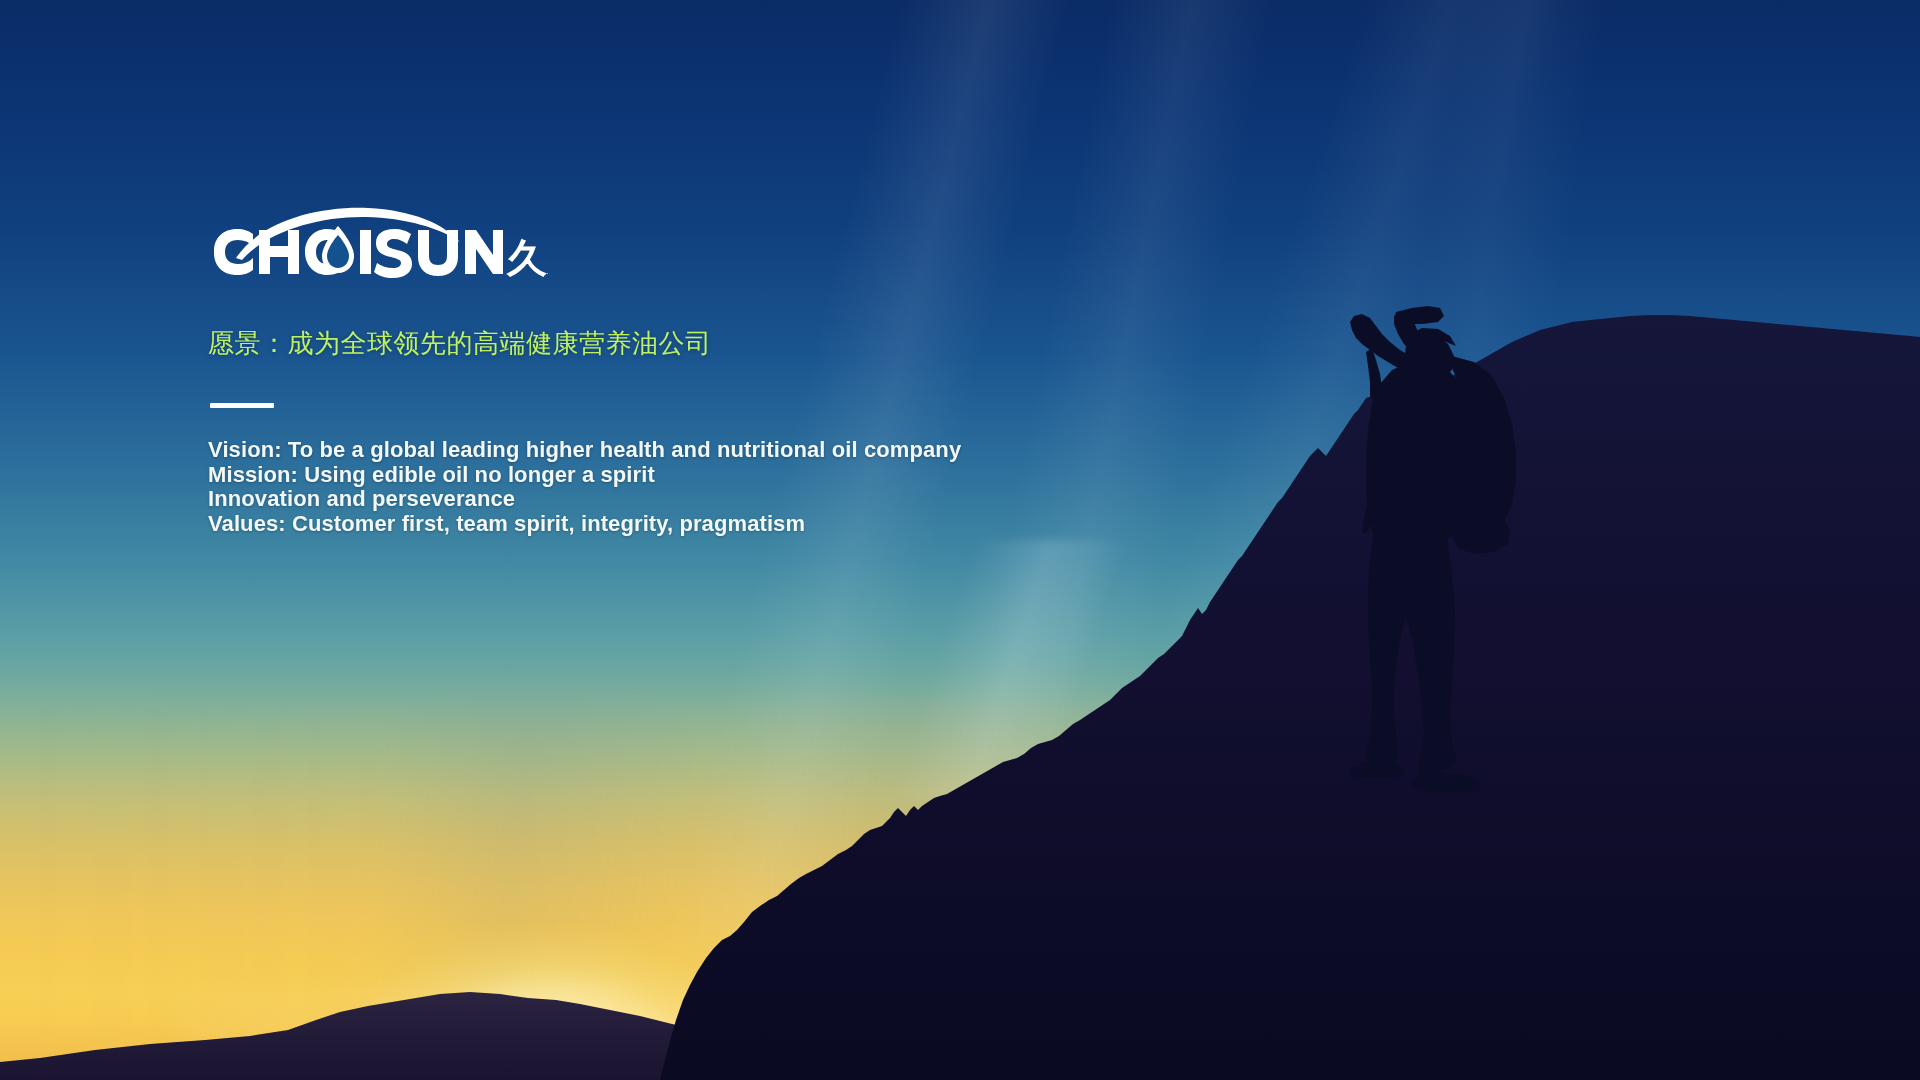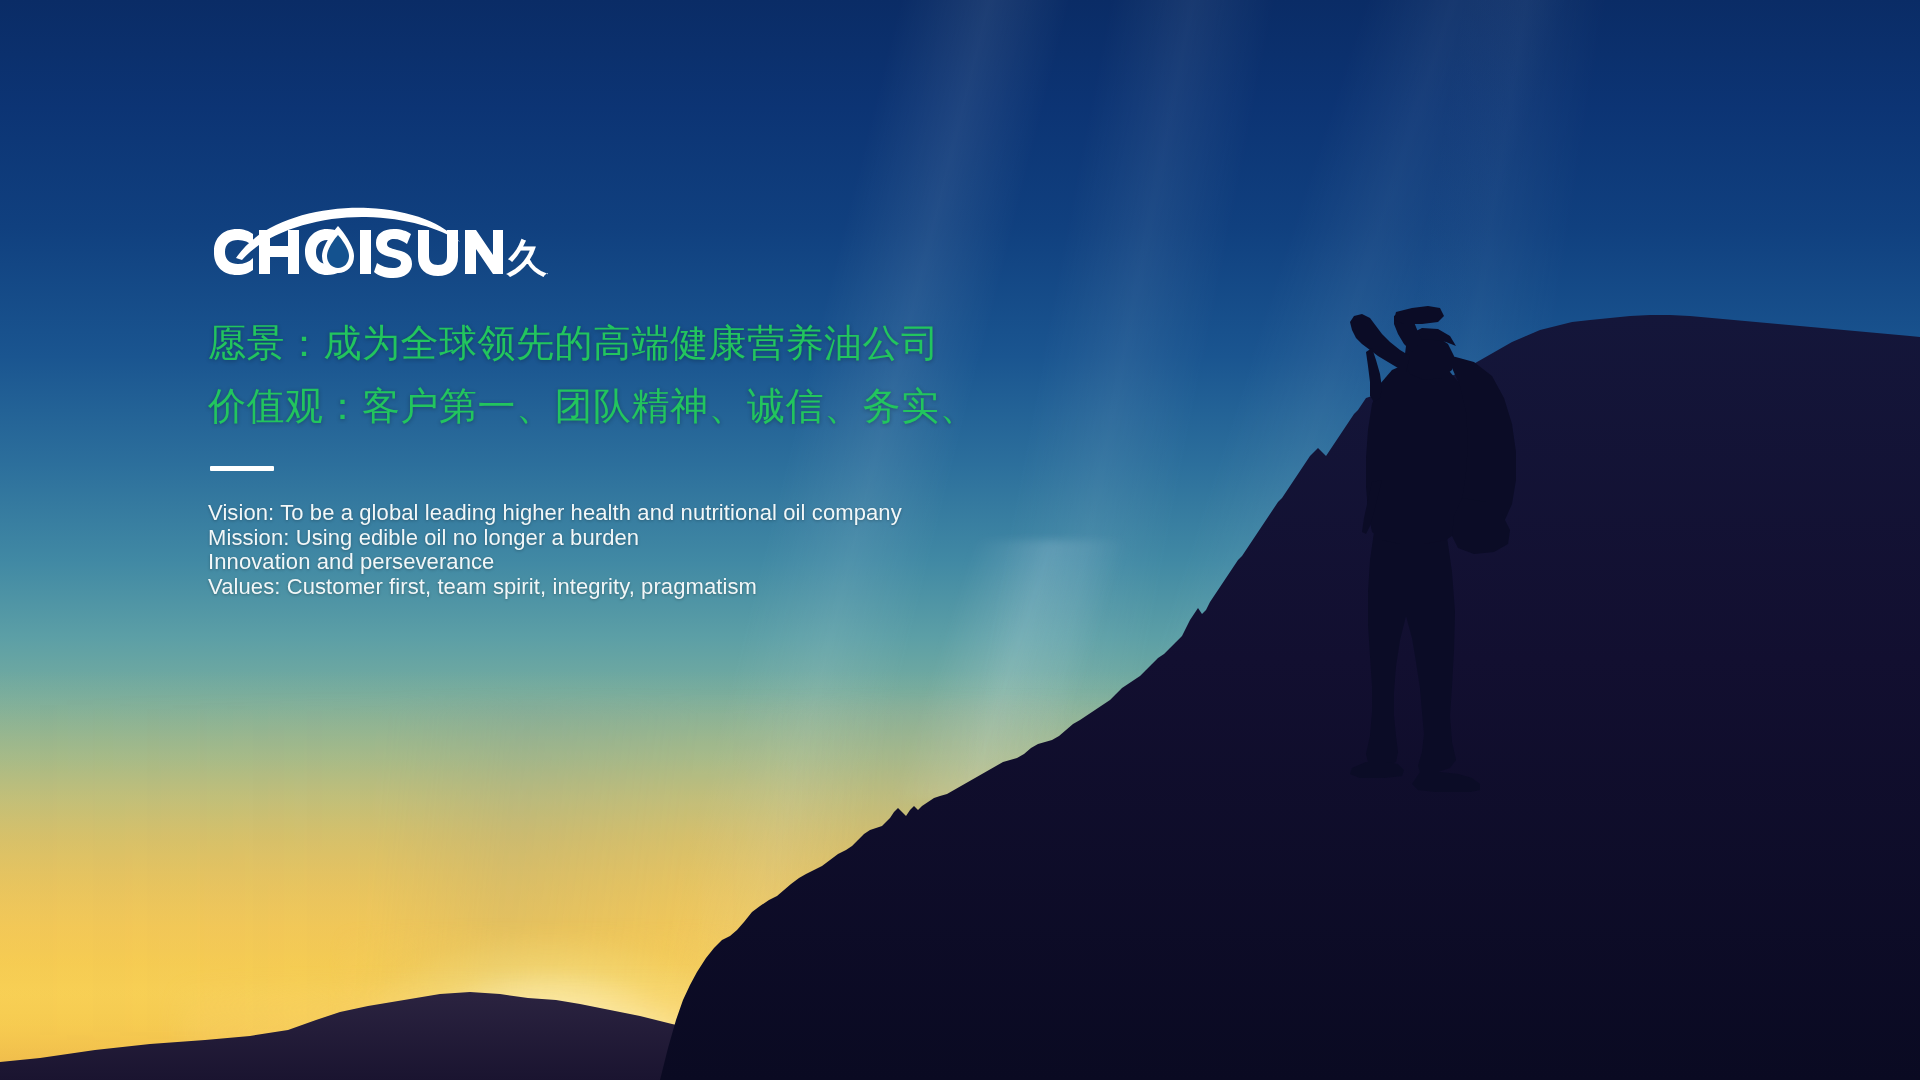--- a/index.html
+++ b/index.html
@@ -170,22 +170,22 @@
     position: relative;
     width: 340px;
     height: 92px;
     margin-bottom: 14px;
   }
   .logo svg { display:block; }
 
   
   .zh-block {
     margin-top: 12px;
-    color: #22c55e;
-    font-size: 38px;
+    color: #bef264;
+    font-size: 26px;
     line-height: 63px;
     letter-spacing: .5px;
     font-weight: 400;
     text-shadow: 0 1px 4px rgba(0,0,0,0.30);
     white-space: nowrap;
   }
   .zh-line { display: block; }
 
   
   .divider {
@@ -195,21 +195,21 @@
     margin: 28px 0 30px 2px;
     border-radius: 1px;
   }
 
   
   .en-block {
     color: #f2f7f8;
     font-size: 22px;
     line-height: 24.5px;
     letter-spacing: .1px;
-    font-weight: 400;
+    font-weight: 700;
     text-shadow: 0 1px 3px rgba(0,0,0,0.28);
     white-space: nowrap;
   }
   .en-line { display: block; margin-bottom: 0; }
 </style>
 </head>
 <body>
 
 <div id="stage">
 
@@ -375,26 +375,25 @@
           <path d="M130,29 C130,29 141,41 141,50 C141,57 136,62 130,62
                    C124,62 119,57 119,50 C119,41 130,29 130,29 Z" fill="#14528f"></path>
         </g>
 
         <text x="299" y="66" font-family="'DejaVu Sans','Liberation Sans',sans-serif" font-size="40" font-weight="700" fill="#ffffff">久晟</text>
       </svg>
     </div>
 
     <div class="zh-block">
       <span class="zh-line">愿景：成为全球领先的高端健康营养油公司</span>
-      <span class="zh-line">价值观：客户第一、团队精神、诚信、务实、</span>
     </div>
 
     <div class="divider"></div>
 
     <div class="en-block">
       <span class="en-line">Vision: To be a global leading higher health and nutritional oil company</span>
-      <span class="en-line">Mission: Using edible oil no longer a burden</span>
+      <span class="en-line">Mission: Using edible oil no longer a spirit</span>
       <span class="en-line">Innovation and perseverance</span>
       <span class="en-line">Values: Customer first, team spirit, integrity, pragmatism</span>
     </div>
 
   </div>
 </div>
 
 </body></html>

